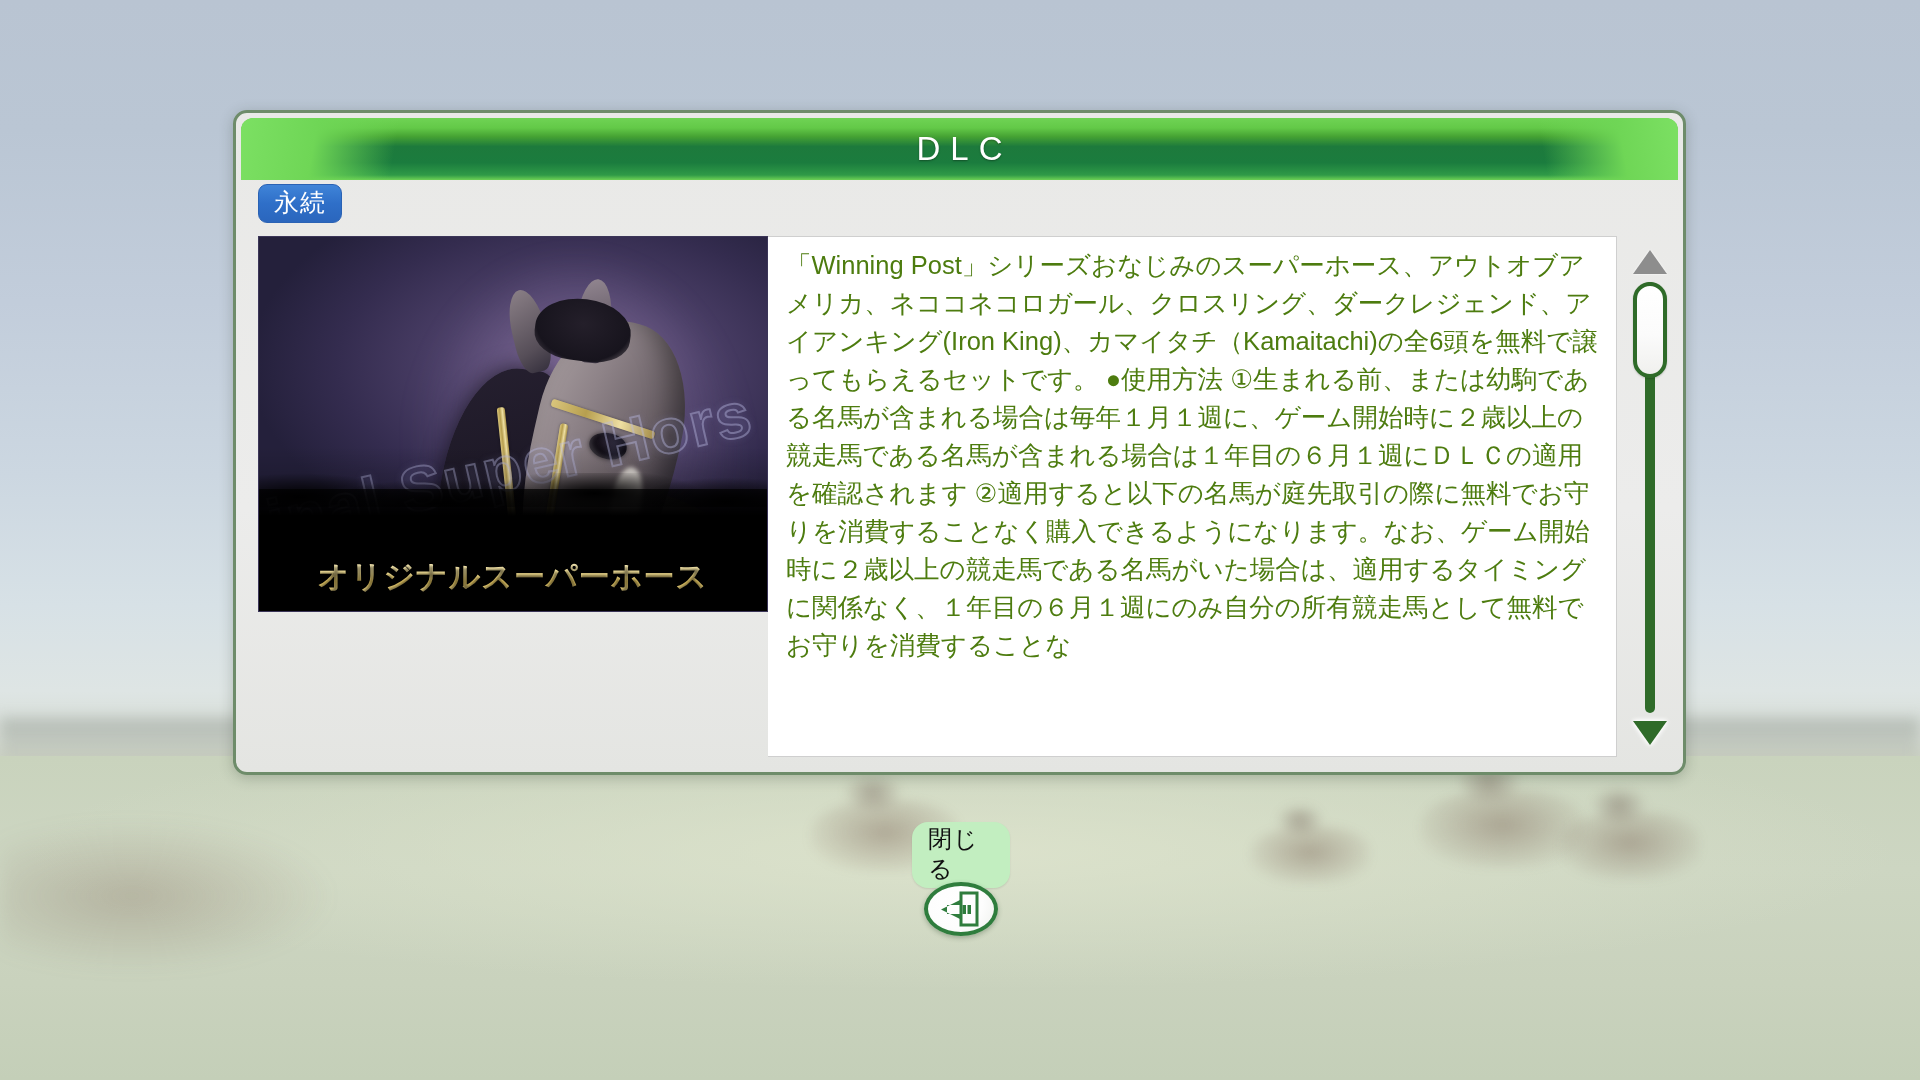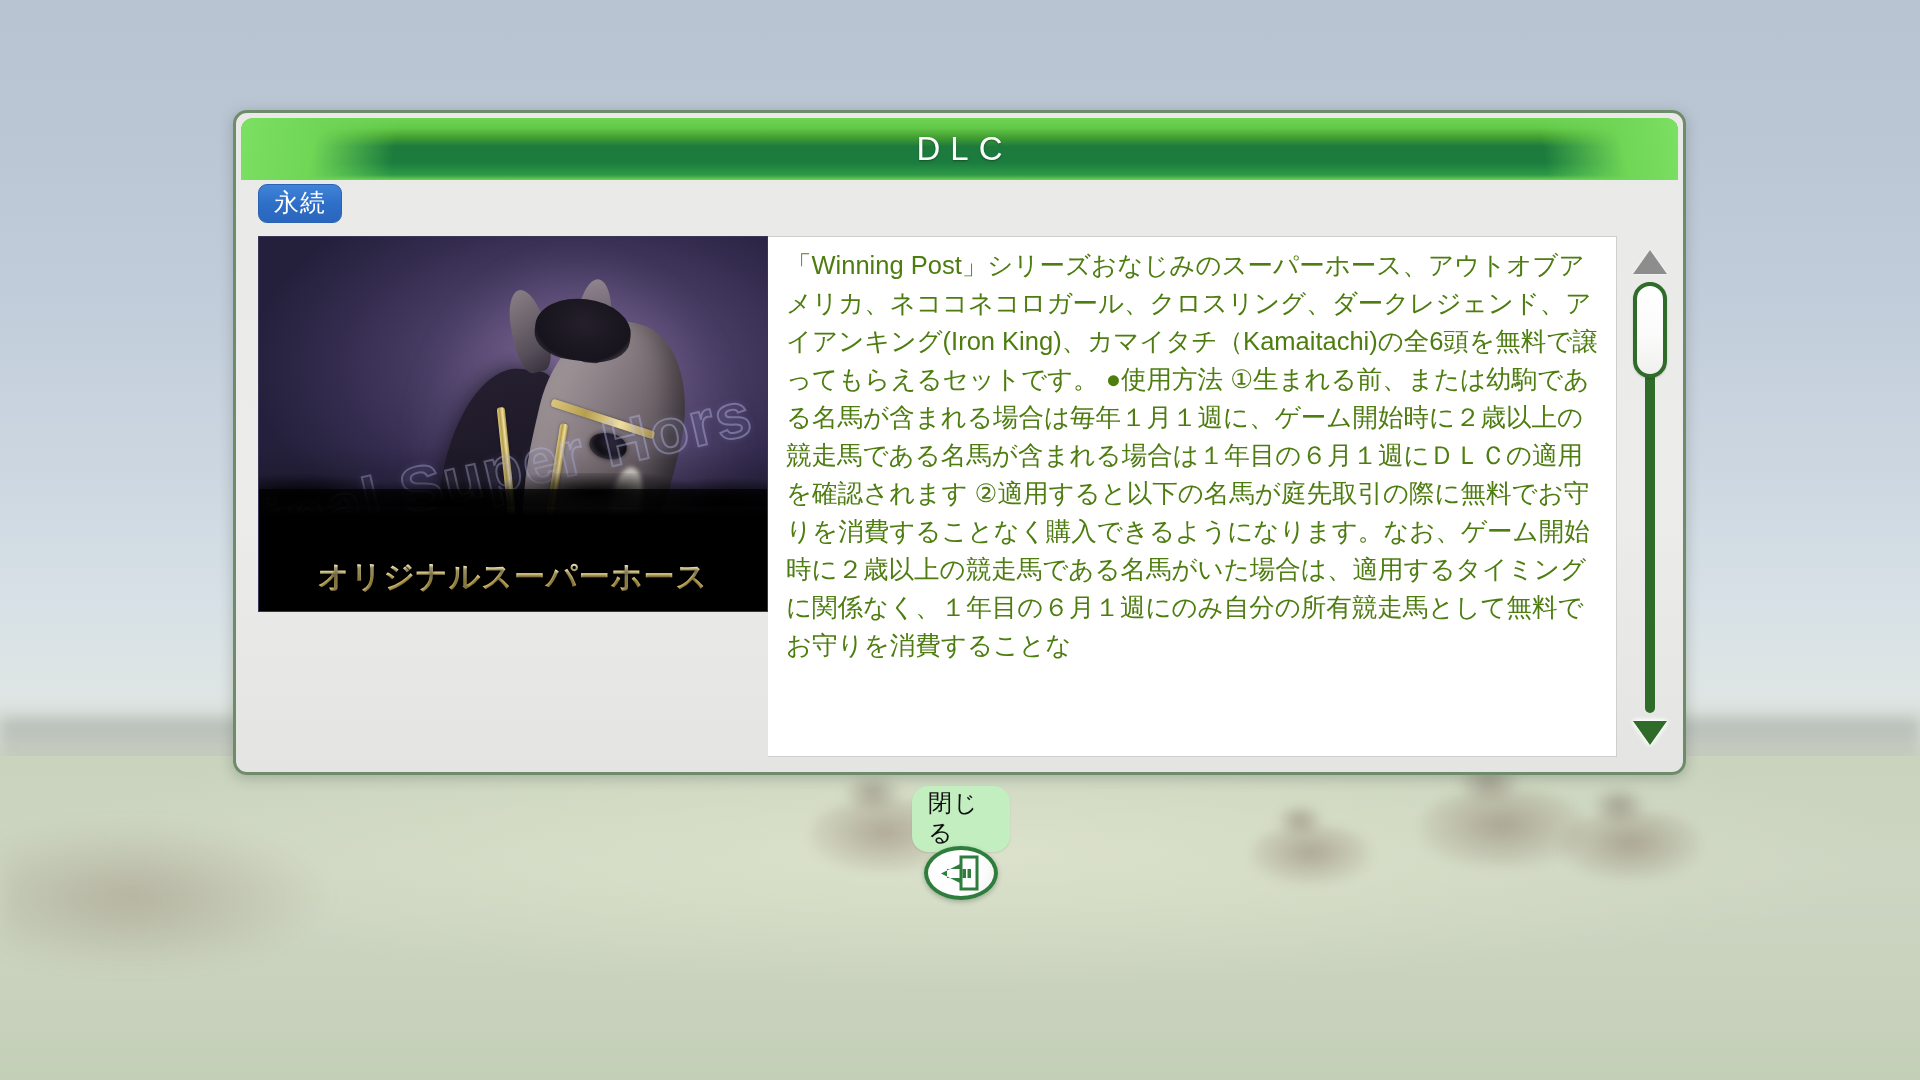--- a/index.html
+++ b/index.html
@@ -285,20 +285,21 @@
 
   
   #close-button {
     position:absolute; left:912px; top:786px; width:98px; height:110px;
     display:flex; flex-direction:column; align-items:center;
   }
   #close-label {
     background:#c2eec0; color:#111; font-size:24px; letter-spacing:1px;
     padding:2px 16px 4px; border-radius:16px; line-height:1.25;
     box-shadow:0 1px 2px rgba(0,0,0,.10);
+    margin-top:36px;
   }
   #close-icon-circle {
     margin-top:-6px; width:74px; height:74px; border-radius:50%;
     background:radial-gradient(circle at 42% 34%, #ffffff 0%, #fdfdfd 55%, #eef0ec 100%);
     border:4px solid #2f7d3d;
     display:flex; align-items:center; justify-content:center;
     box-shadow:0 2px 5px rgba(30,60,30,.30);
   }
 </style>
 </head>

